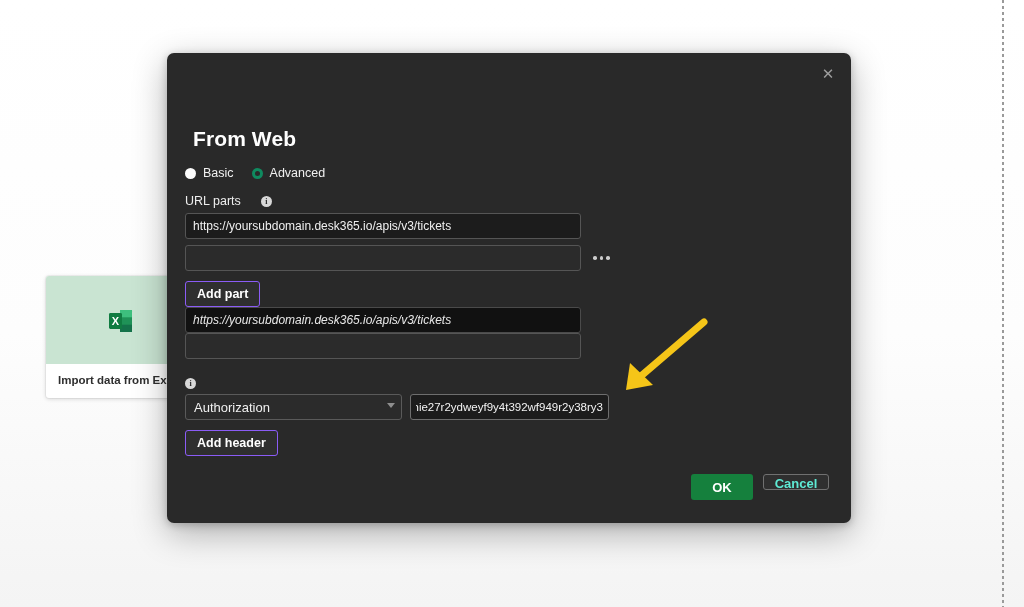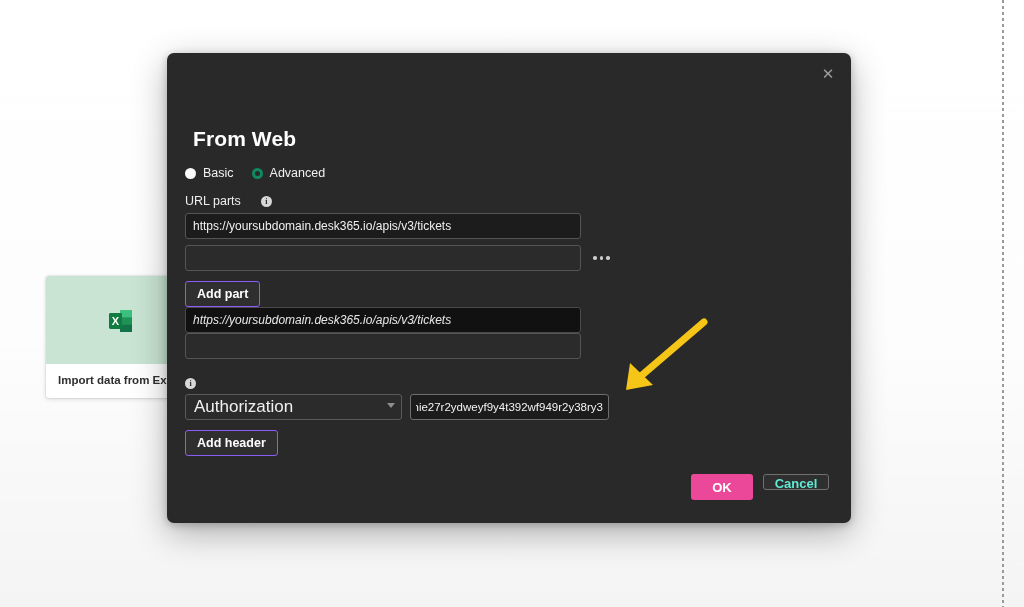--- a/index.html
+++ b/index.html
@@ -237,21 +237,21 @@
     height: 26px;
   }
   .sel-box {
     box-sizing: border-box;
     width: 100%;
     height: 100%;
     background: #2b2b2b;
     border: 1px solid #5a5a5a;
     border-radius: 3px;
     color: #f0f0f0;
-    font-size: 17px;
+    font-size: 13px;
     display: flex;
     align-items: center;
     padding: 0 8px;
     cursor: pointer;
   }
   .sel-caret {
     position: absolute;
     right: 7px;
     top: 9px;
     width: 0; height: 0;
@@ -278,21 +278,21 @@
 
   
   #dialog-footer {
     position: absolute;
     right: 22px;
     bottom: 23px;
     display: flex;
     gap: 10px;
   }
   .btn-ok {
-    background: #ec4899;
+    background: #15803d;
     border: none;
     border-radius: 3px;
     color: #ffffff;
     font-size: 13px;
     font-weight: 700;
     font-family: "Liberation Sans", sans-serif;
     width: 62px;
     height: 26px;
     cursor: pointer;
   }

